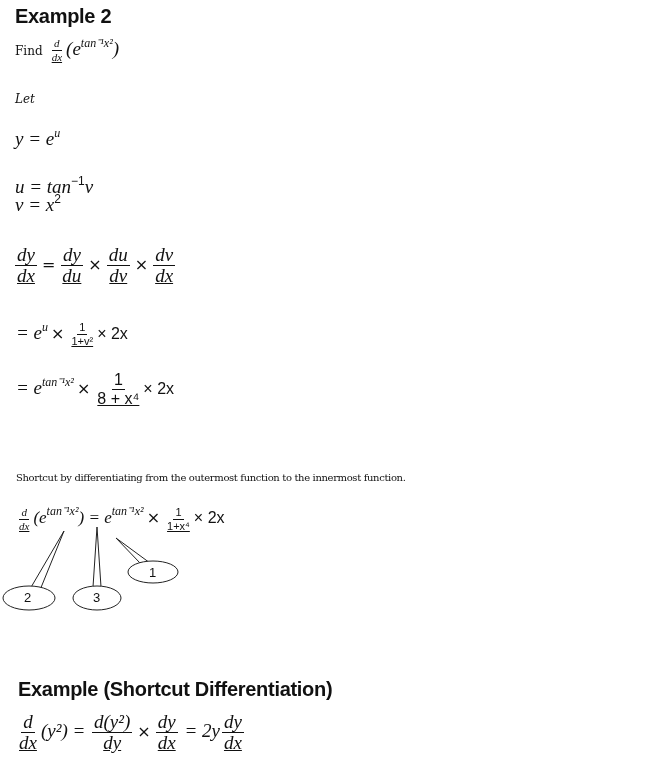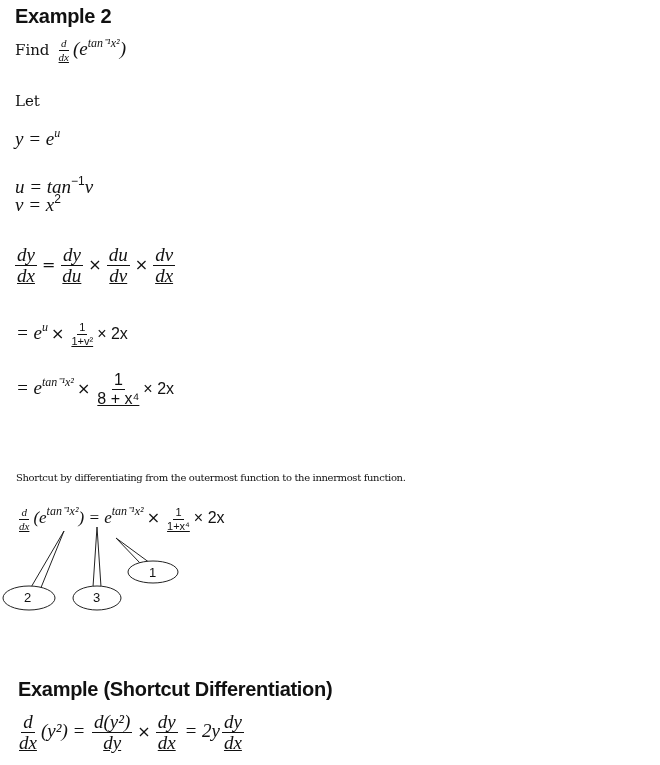--- a/index.html
+++ b/index.html
@@ -1,19 +1,19 @@
 <!DOCTYPE html>
 <html><head>
   <meta charset="utf-8">
   <style>
     html, body { margin: 0; padding: 0; background: #ffffff; }
     body { width: 660px; height: 765px; position: relative; overflow: hidden; color: #111; font-family: "DejaVu Serif", serif; }
     .abs { position: absolute; white-space: nowrap; }
     .h { font-weight: bold; font-size: 20px; font-family: Liberation Sans, sans-serif; letter-spacing: -0.3px; }
-    .txt { font-size: 15px; font-family: "DejaVu Serif", serif; }
+    .txt { font-size: 12px; font-family: "DejaVu Serif", serif; }
     .m { font-family: "Liberation Serif", serif; font-style: italic; font-size: 19px; }
     .up { font-style: normal; margin-top: 28px; }
     sup { font-size: 12px; vertical-align: 8px; line-height: 0; }
     .frac { display: inline-flex; flex-direction: column; align-items: center; vertical-align: middle; margin: 0 2px; }
     .frac .num { border-bottom: 1px solid #111; padding: 0 2px; line-height: 1.05; }
     .frac .den { padding: 0 2px; line-height: 1.1; text-decoration: underline; }
     .small { font-size: 11px; }
     .op { font-style: normal; font-family: "DejaVu Sans", sans-serif; font-size: 16px; margin: 0 3px; }
     .num-up { font-style: normal; font-family: "Liberation Sans", sans-serif; }
     svg.callouts { position: absolute; left: 0; top: 0; }
@@ -25,21 +25,21 @@
 <div class="abs h" style="left:15px; top:5px;">Example 2</div>
 
 <div class="abs" style="left:15px; top:38px;">
   <span class="txt">Find</span>
   <span class="frac m small">
     <span class="num">d</span>
     <span class="den">dx</span>
   </span><span class="m" style="font-size:19px;text-align:center;"><span>(e</span><sup>tan⁻¹x²</sup><span>)</span></span>
 </div>
 
-<div class="abs txt" style="left:15px; top:92px;">Let</div>
+<div class="abs txt" style="left:15px; top:92px;font-style:italic;">Let</div>
 
 <div class="abs m" style="left:15px; top:128px;"><span>y = e</span><sup>u</sup></div>
 
 <div class="abs m" style="left:15px; top:176px;"><span>u = tan</span><sup class="num-up">−1</sup><span>v</span></div>
 
 <div class="abs m" style="left:15px; top:194px;"><span>v = x</span><sup class="num-up">2</sup></div>
 
 <div class="abs m" style="left:13px; top:245px;">
   <span class="frac">
       <span class="num">dy</span>

